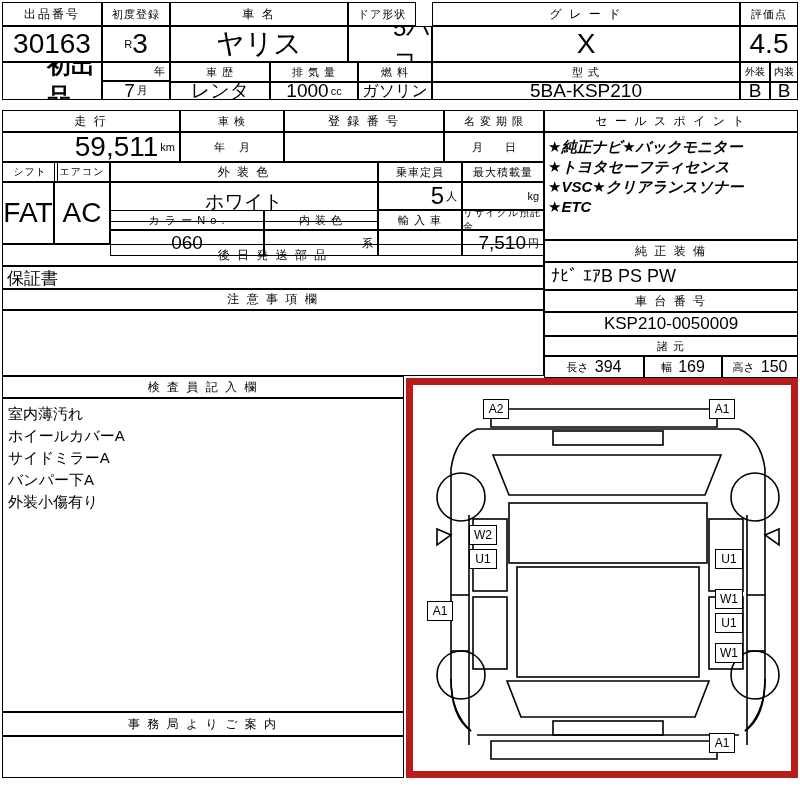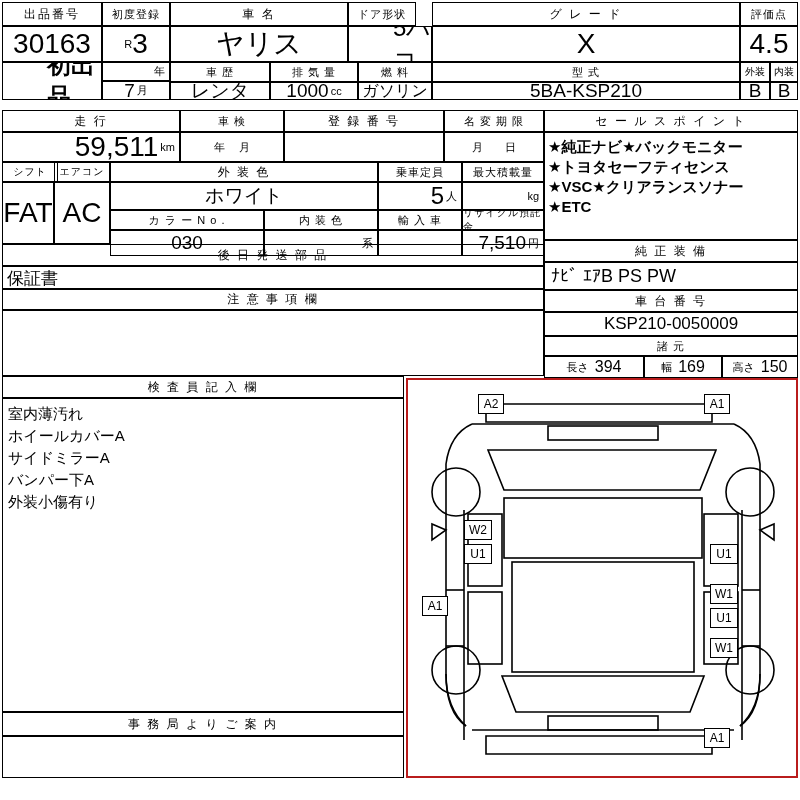--- a/index.html
+++ b/index.html
@@ -9,25 +9,25 @@
   .lbl{font-size:12px;letter-spacing:2px;}
   .lbl-sm{font-size:11px;letter-spacing:1px;}
   .val{font-size:19px;}
   .val-lg{font-size:24px;padding-left:44px;}
   .val-xl{font-size:28px;}
   .left{justify-content:flex-start;padding-left:4px;}
   .right{justify-content:flex-end;padding-right:4px;}
   .bold{font-weight:bold;}
   .unit{font-size:11px;margin-left:2px;}
   .sub{font-size:11px;}
-  .sp-line{font-size:15px;font-weight:bold;letter-spacing:0px;line-height:20px;white-space:nowrap;}
+  .sp-line{font-size:15px;font-weight:bold;letter-spacing:0px;line-height:20px;white-space:nowrap;font-style:italic;}
   .insp-line{font-size:15px;line-height:22px;white-space:nowrap;}
   .footnote{font-size:8.5px;letter-spacing:0px;white-space:nowrap;}
   .tag{position:absolute;border:1px solid #000;background:#fff;font-size:12px;display:flex;align-items:center;justify-content:center;box-sizing:border-box;}
-  .diagram{position:absolute;left:406px;top:378px;width:392px;height:400px;box-sizing:border-box;border:2px solid #b91c1c;overflow:hidden;}
+  .diagram{position:absolute;left:406px;top:378px;width:392px;height:400px;box-sizing:border-box;border:7px solid #b91c1c;overflow:hidden;}
   svg{display:block;}
 </style>
 </head>
 <body>
 
 <div class="sheet">
 
   <div class="cell lbl" style="left:2px;top:2px;width:100px;height:24px;">出品番号</div>
   <div class="cell val-xl" style="left:2px;top:26px;width:100px;height:36px;">30163</div>
   <div class="cell val-lg bold" style="left:2px;top:62px;width:100px;height:38px;">初出品</div>
@@ -103,35 +103,35 @@
     <div class="sp-line">★VSC★クリアランスソナー</div>
     <div class="sp-line">★ETC</div>
   </div>
 
   <div class="cell lbl-sm" style="left:2px;top:162px;width:56px;height:20px;font-size:10px;">シフト</div>
   <div class="cell lbl-sm" style="left:54px;top:162px;width:56px;height:20px;font-size:10px;">エアコン</div>
   <div class="cell val-xl" style="left:2px;top:182px;width:52px;height:62px;">FAT</div>
   <div class="cell val-xl" style="left:54px;top:182px;width:56px;height:62px;">AC</div>
 
   <div class="cell lbl" style="left:110px;top:162px;width:268px;height:20px;">外 装 色</div>
-  <div class="cell val" style="left:110px;top:182px;width:268px;height:28px;">ホワイト</div>
+  <div class="cell val" style="left:110px;top:182px;width:268px;height:40px;">ホワイト</div>
 
   <div class="cell lbl-sm" style="left:378px;top:162px;width:84px;height:20px;">乗車定員</div>
   <div class="cell right" style="left:378px;top:182px;width:84px;height:28px;">
     <span class="val-lg">5</span>
     <span class="sub unit">人</span>
   </div>
 
   <div class="cell lbl-sm" style="left:462px;top:162px;width:82px;height:20px;">最大積載量</div>
   <div class="cell right" style="left:462px;top:182px;width:82px;height:28px;">
     <span class="sub">kg</span>
   </div>
 
   <div class="cell lbl-sm" style="left:110px;top:210px;width:154px;height:20px;">カ ラ ー N o .</div>
-  <div class="cell val" style="left:110px;top:230px;width:154px;height:26px;">030</div>
+  <div class="cell val" style="left:110px;top:230px;width:154px;height:26px;">060</div>
 
   <div class="cell lbl-sm" style="left:264px;top:210px;width:114px;height:20px;">内 装 色</div>
   <div class="cell right" style="left:264px;top:230px;width:114px;height:26px;">
     <span class="sub">系</span>
   </div>
 
   <div class="cell lbl-sm" style="left:378px;top:210px;width:84px;height:20px;">輸 入 車</div>
   <div class="cell" style="left:378px;top:230px;width:84px;height:26px;"></div>
 
   <div class="cell lbl-sm" style="left:462px;top:210px;width:82px;height:20px;font-size:10px;">リサイクル預託金</div>

